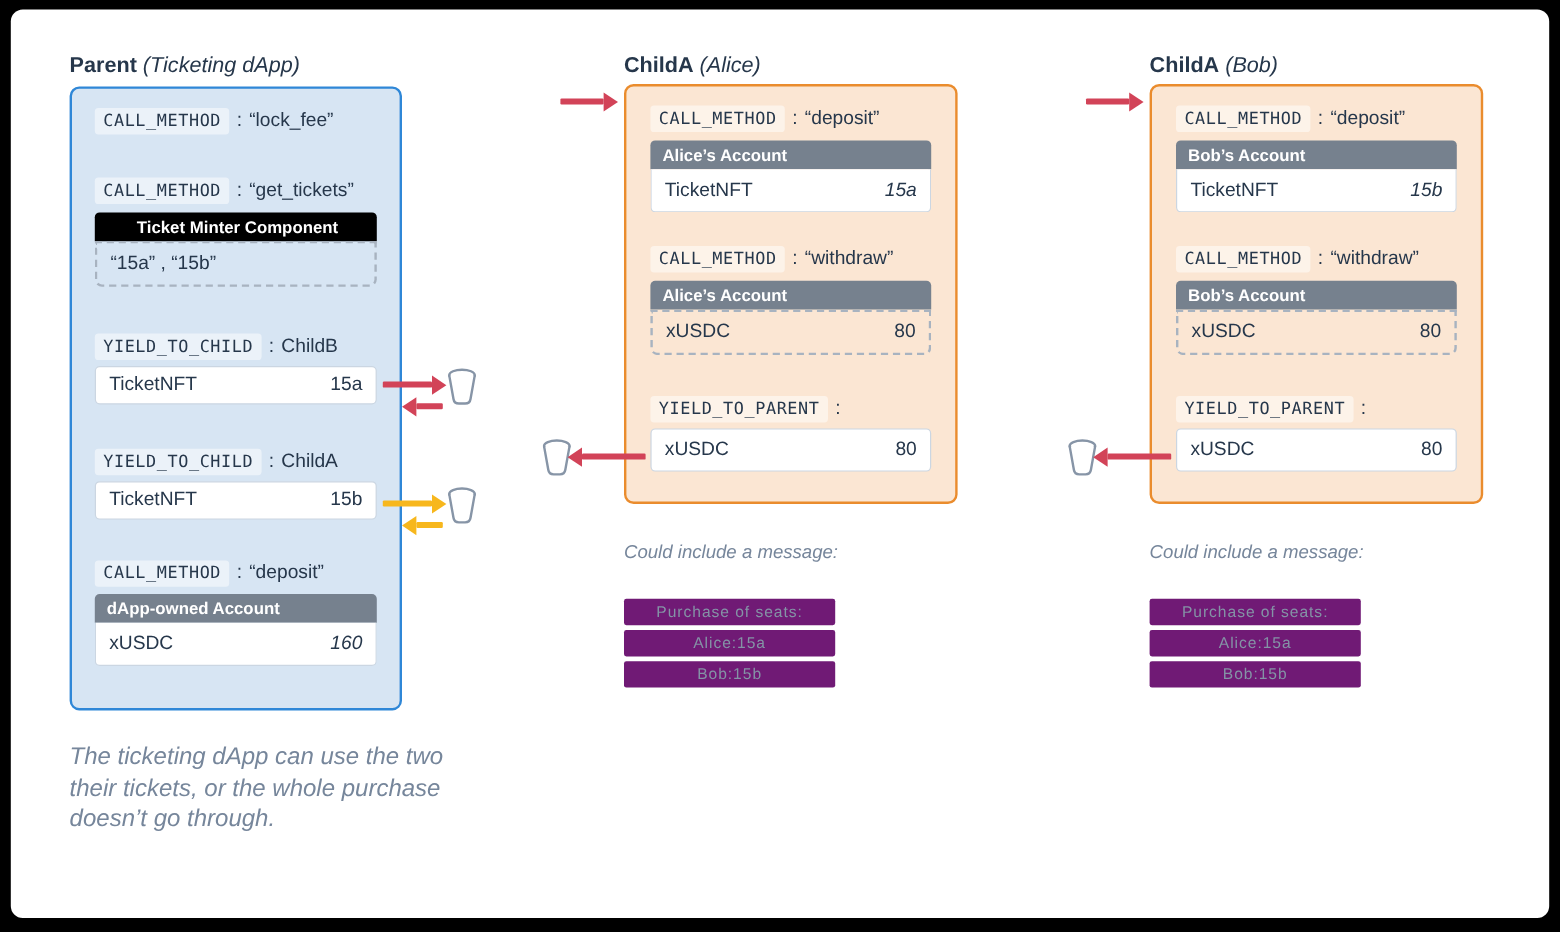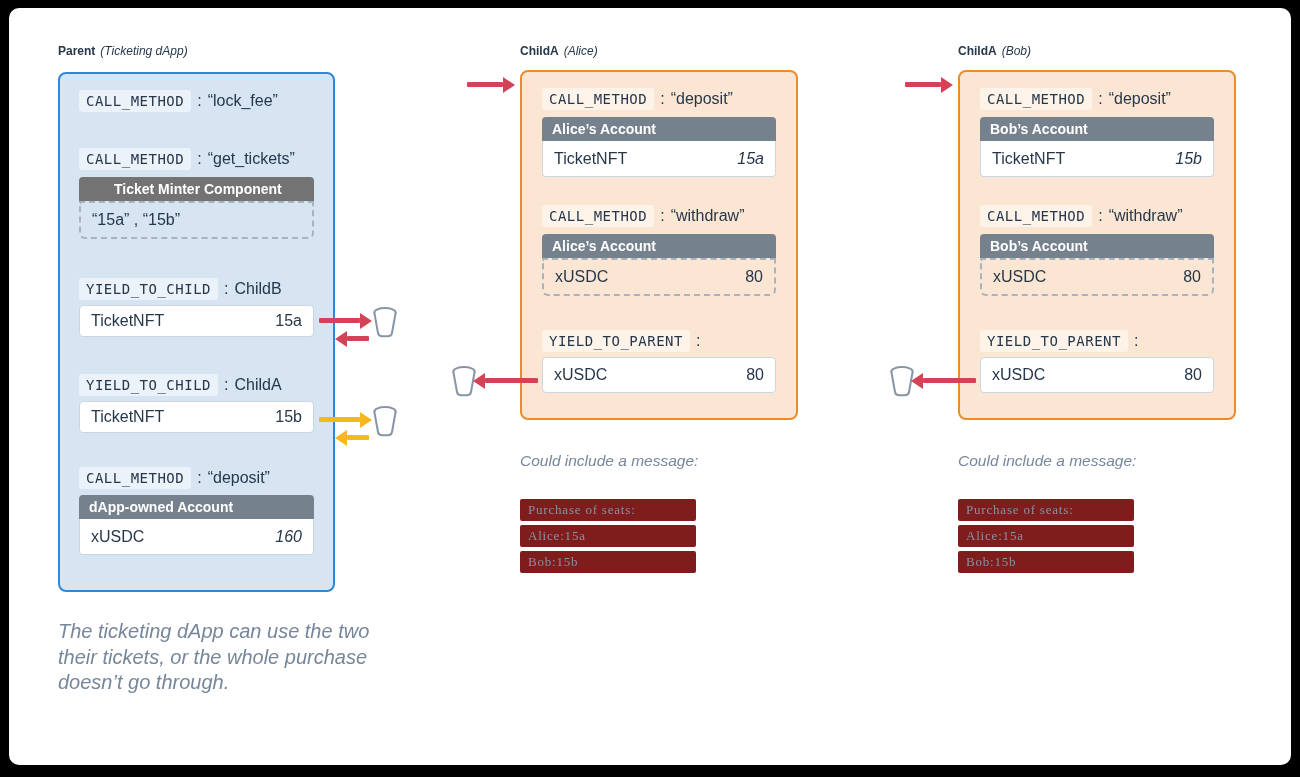--- a/index.html
+++ b/index.html
@@ -11,21 +11,21 @@
     color:#26374b;
     overflow:hidden;
   }
   .bg {
     position:absolute; left:9px; top:8px; width:1282px; height:757px;
     background:#ffffff; border-radius:10px;
   }
   .canvas { position:absolute; inset:0; }
 
   
-  .heading { position:absolute; font-size:12px; color:#26374b; white-space:nowrap; }
+  .heading { position:absolute; font-size:18px; color:#26374b; white-space:nowrap; }
   .heading .hb { font-weight:bold; }
   .heading .hi { font-style:italic; margin-left:5px; }
 
   
   .panel { position:absolute; border-radius:8px; }
   .panel.parent {
     left:58px; top:72px; width:277px; height:520px;
     background:#d7e5f3; border:2px solid #2f87d7; padding:16px 19px;
   }
   .panel.child {
@@ -54,21 +54,21 @@
   }
   .panel.child .asset-box { height:36px; }
   .qty.it { font-style:italic; }
 
   
   .acct-head {
     color:#fff; font-weight:bold; font-size:14px;
     padding:4px 10px; border-radius:4px 4px 0 0;
     background:#76818e; white-space:nowrap;
   }
-  .acct-head.blue { background:#737373;padding-left:35px; }
+  .acct-head.blue { background:#000000;padding-left:35px; }
   .acct-body {
     display:flex; justify-content:space-between; align-items:center;
     padding:0 11px; font-size:16px; color:#26374b;
   }
   .acct-body.solid {
     background:#fff; border:1px solid #cbd6e2; border-top:none;
     border-radius:0 0 4px 4px; height:36px;
   }
   .acct-body.dashed {
     border:2px dashed #a8b3c0; border-radius:0 0 6px 6px;
@@ -91,25 +91,25 @@
     border-top:8px solid transparent; border-bottom:8px solid transparent;
     border-right:12px solid currentColor;
   }
 
   .bucket { position:absolute; z-index:2; }
 
   
   .msg { position:absolute; width:176px; }
   .msg-intro { font-style:italic; color:#76869b; font-size:15.5px; margin-bottom:29px; white-space:nowrap; }
   .msg-row {
-    background:#7f1d1d; color:#8493a6;
-    font-family:Liberation Serif, serif;
+    background:#701a75; color:#8493a6;
+    font-family:Liberation Sans, sans-serif;
     font-size:13px; letter-spacing:0.8px;
     height:22px; line-height:22px; padding:0 8px; margin-bottom:4px;
-    display:flex; justify-content:flex-start; border-radius:2px;
+    display:flex; justify-content:center; border-radius:2px;
     white-space:nowrap;
   }
 
   
   .caption { position:absolute; left:58px; top:619px; font-style:italic; color:#76869b; font-size:20px; line-height:25.5px; }
   .caption div { white-space:nowrap; }
 </style>
 </head>
 <body>
 

